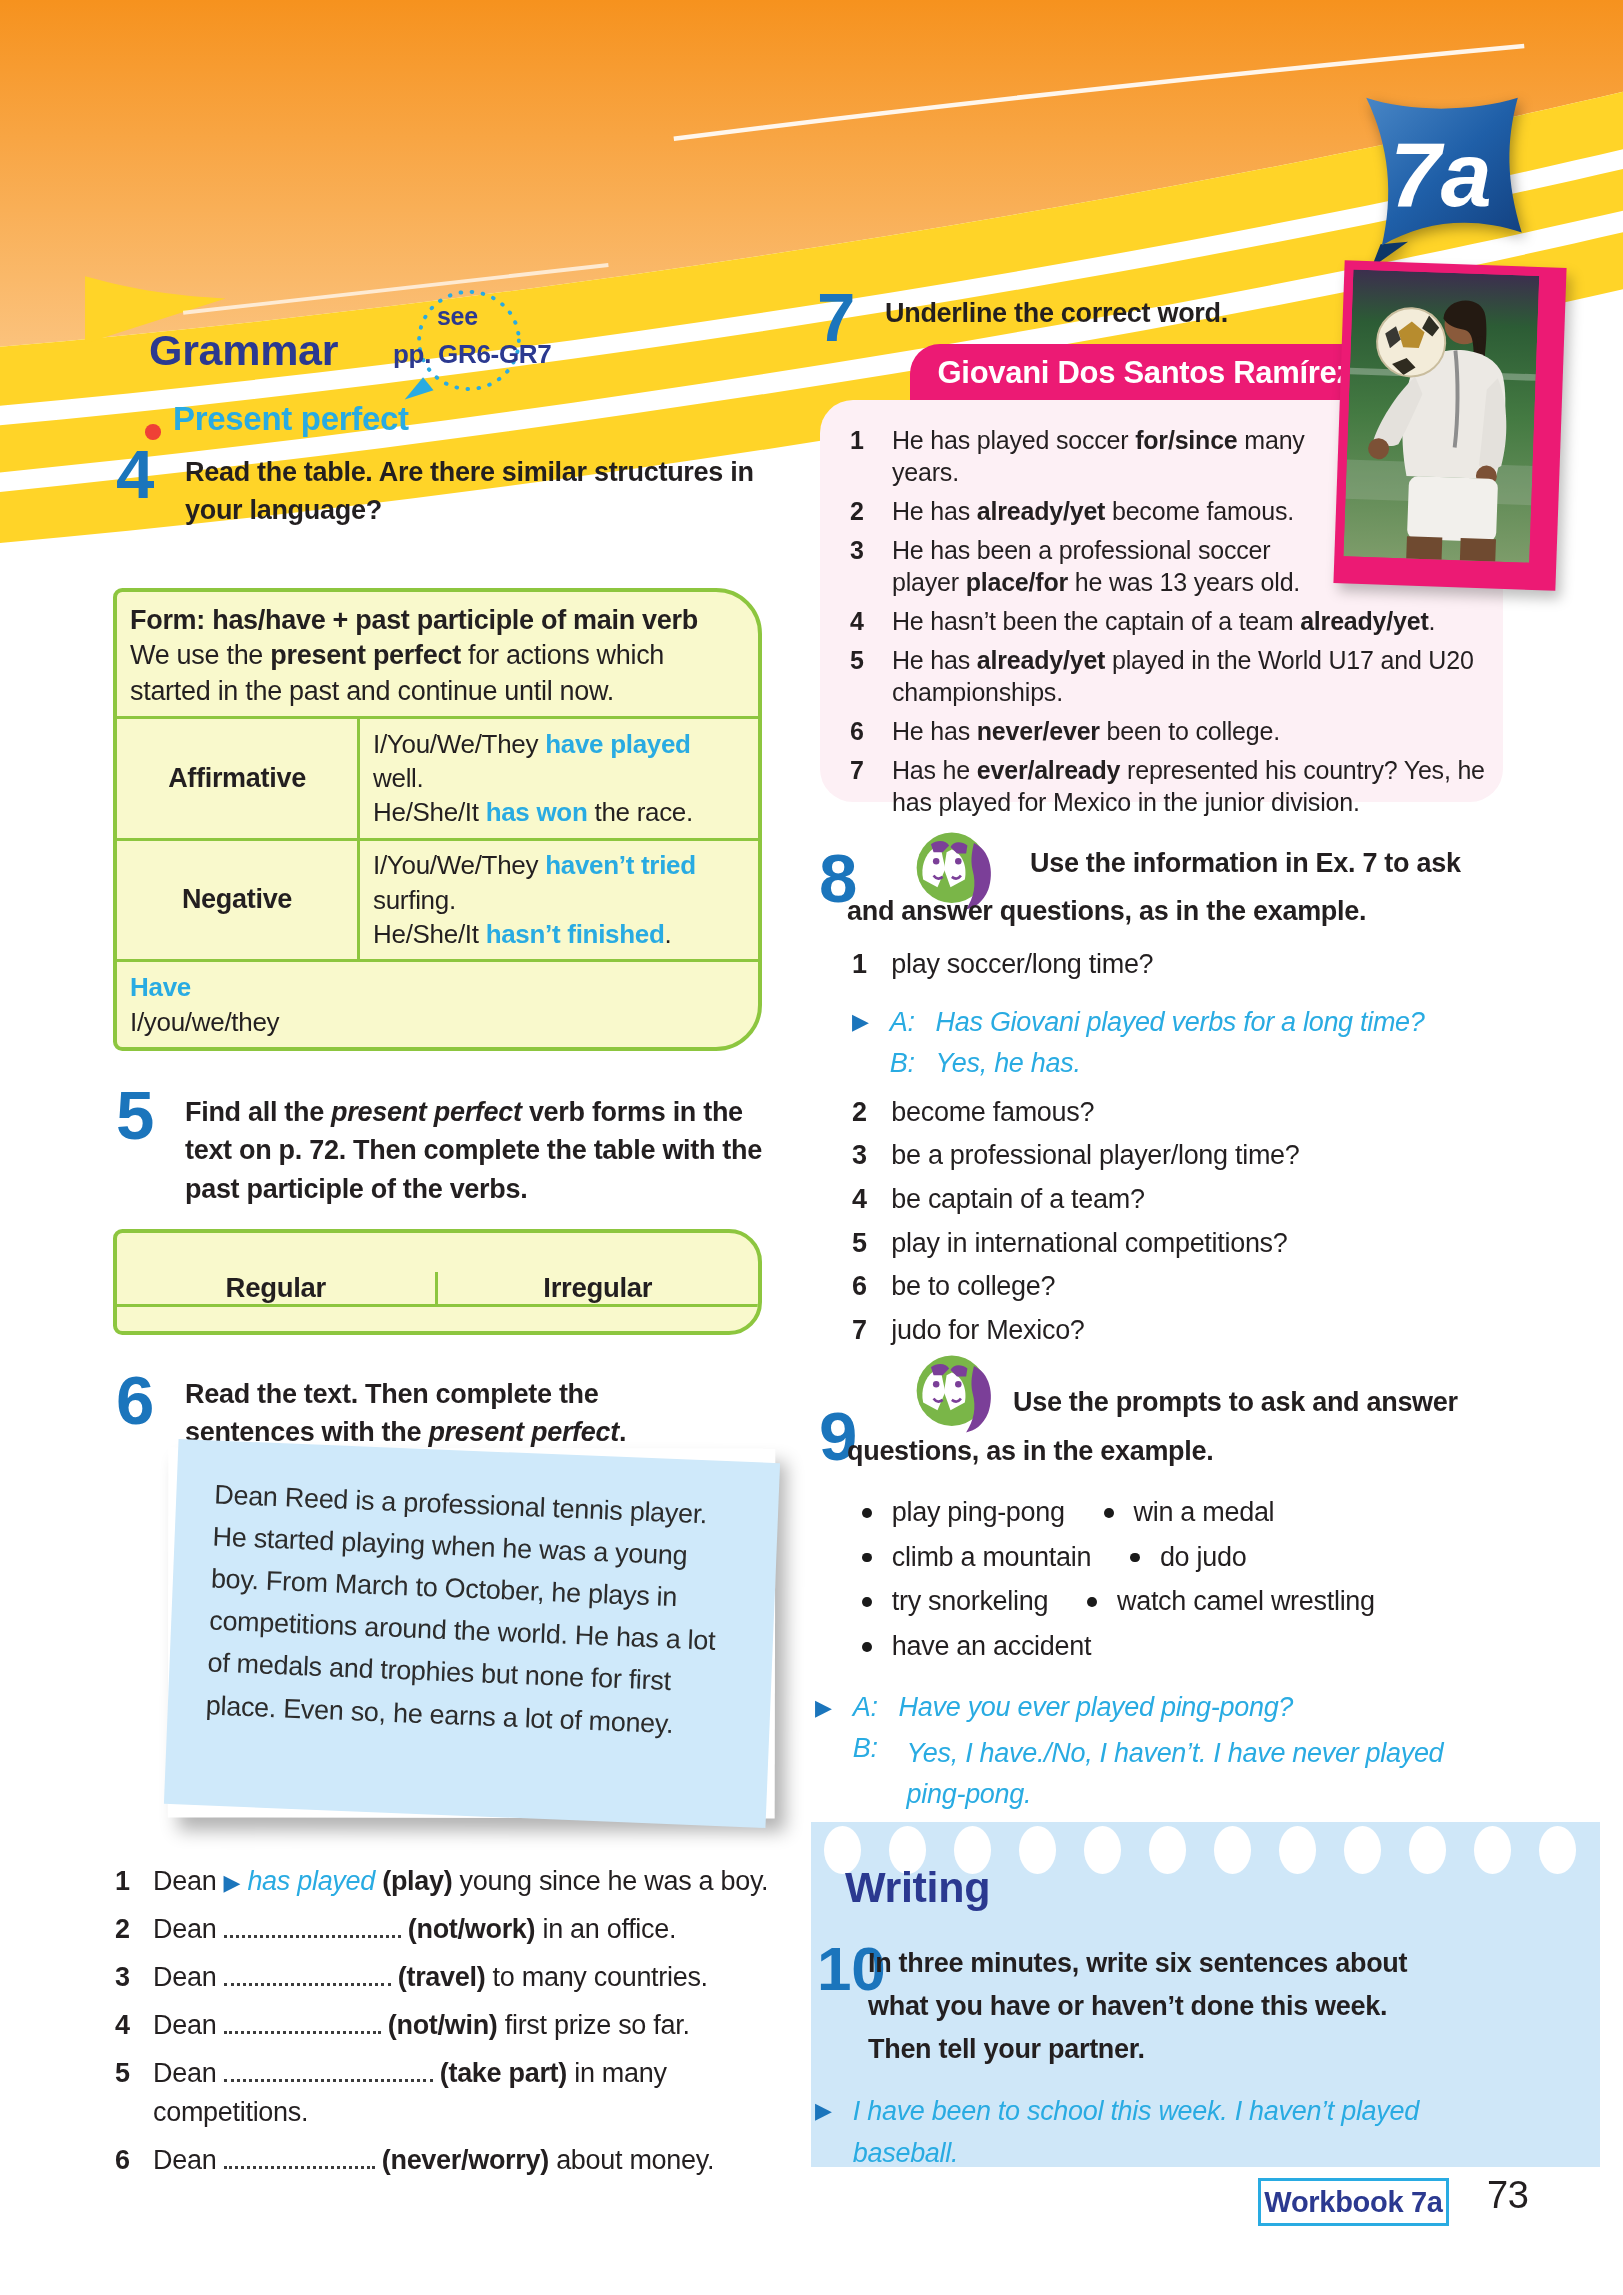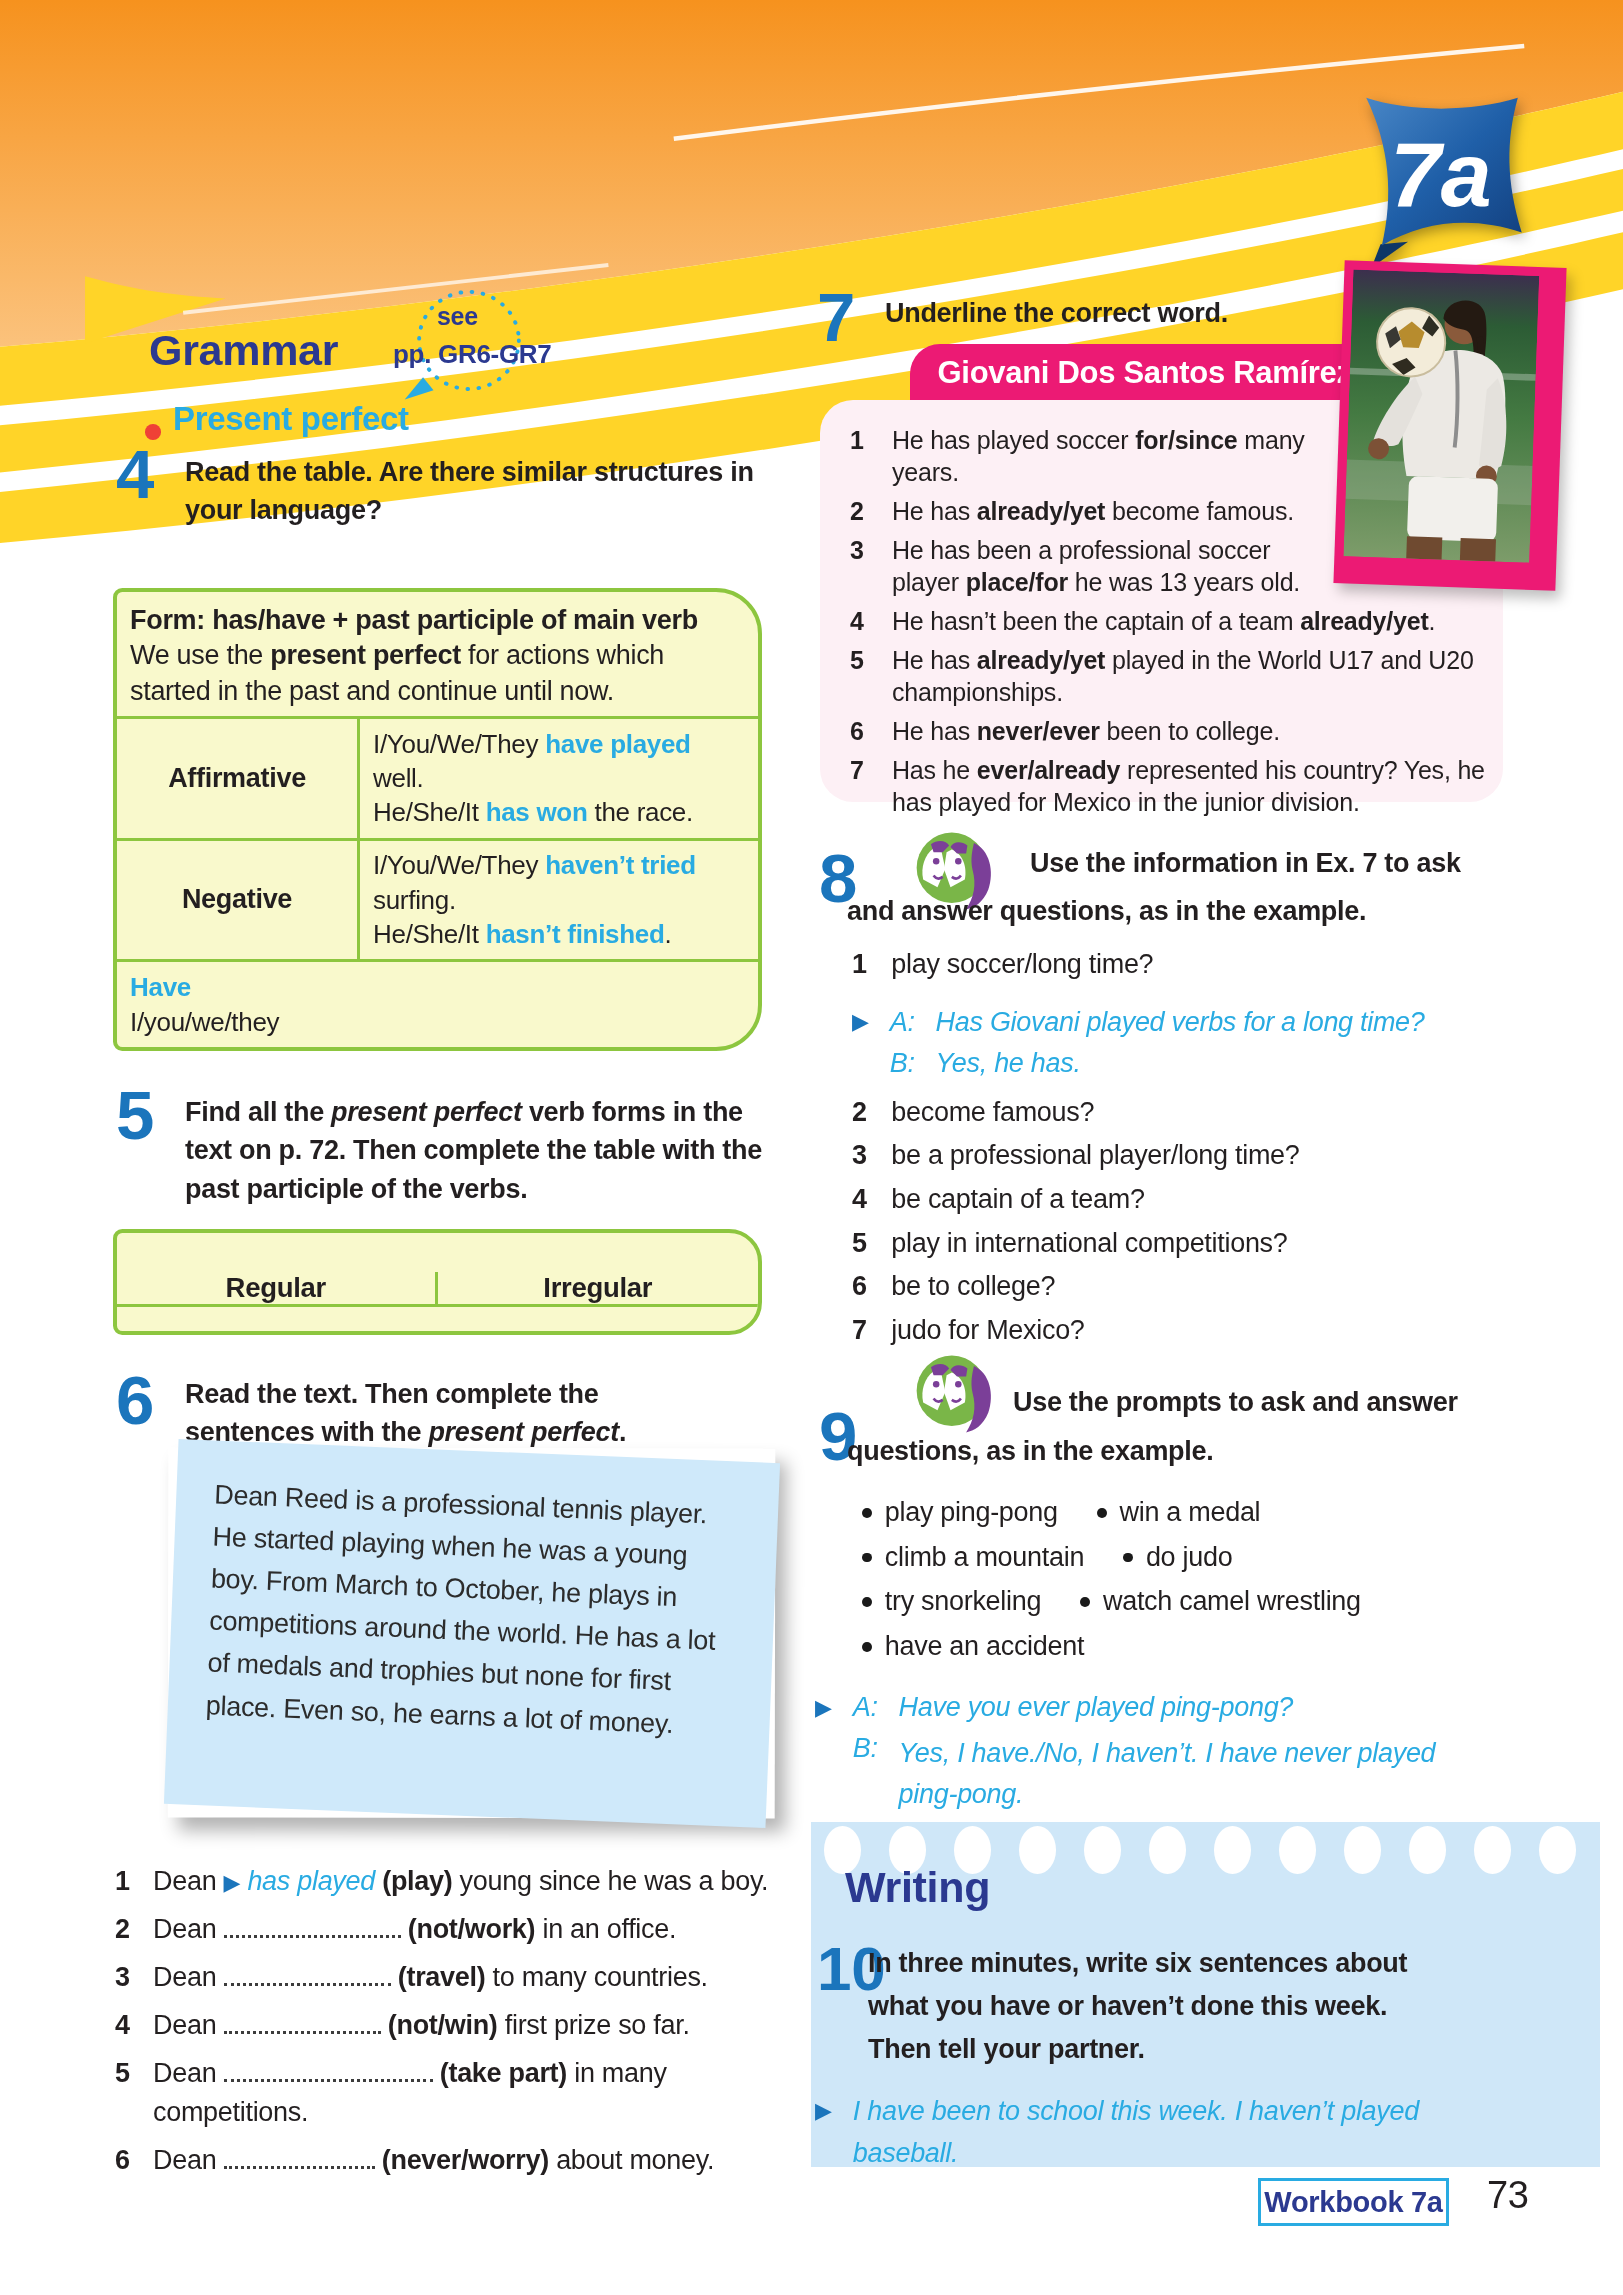--- a/index.html
+++ b/index.html
@@ -72,24 +72,24 @@
   .hline{position:absolute;font-size:27px;font-weight:bold;white-space:nowrap;}
   .ex8-list{position:absolute;left:852px;top:949px;width:667px;}
   .q-item{display:flex;gap:15.7px;font-size:27px;line-height:1.18;margin-bottom:11.8px;}
   .q-item .n{font-weight:bold;flex:none;width:23.6px;}
   .mb40{margin-bottom:26px;} .mb14{margin-bottom:9.2px;} .mb26{margin-bottom:17px;}
   .ex-line{display:flex;gap:11.8px;font-size:27px;line-height:1.18;color:#29abe2;font-style:italic;}
   .ex-line .arrow{flex:none;width:26px;color:#1b75bc;font-style:normal;font-size:22px;padding-top:2.6px;}
   .ex-line .lab{flex:none;width:34px;}
   .prompt-rows{position:absolute;left:862px;top:1498px;width:694px;}
   .p-row{display:flex;gap:39px;margin-bottom:15px;font-size:27px;line-height:1.1;}
-  .p-it{display:flex;gap:13px;align-items:center;}
+  .p-it{display:flex;gap:20px;align-items:center;}
   .pdot{width:9.8px;height:9.8px;border-radius:50%;background:#1a1a1a;flex:none;}
   .ex9-example{position:absolute;left:815px;top:1692px;width:707px;}
-  .ex9-example .wrap-b{line-height:1.5;}
+  .ex9-example .wrap-b{line-height:1.5;margin-left:8px;}
 
   
   .writing-box{position:absolute;left:811px;top:1822px;width:789px;height:345px;background:#cfe7f8;}
   .holes{position:absolute;left:13px;top:3.9px;display:flex;gap:28px;}
   .hole{width:37px;height:48px;background:#ffffff;border-radius:50%;}
   .writing-title{position:absolute;left:34px;top:41px;font-size:43px;font-weight:bold;color:#2b3990;}
   .ex10-num{position:absolute;left:817px;top:1938px;font-size:62px;font-weight:bold;color:#1b75bc;line-height:1;}
   .ex10-text{position:absolute;left:868px;top:1942px;width:582px;font-size:27px;font-weight:bold;line-height:1.6;}
   .w-example{position:absolute;left:815px;top:2091px;width:713px;}
   .w-example .ex-line{line-height:1.55;}

